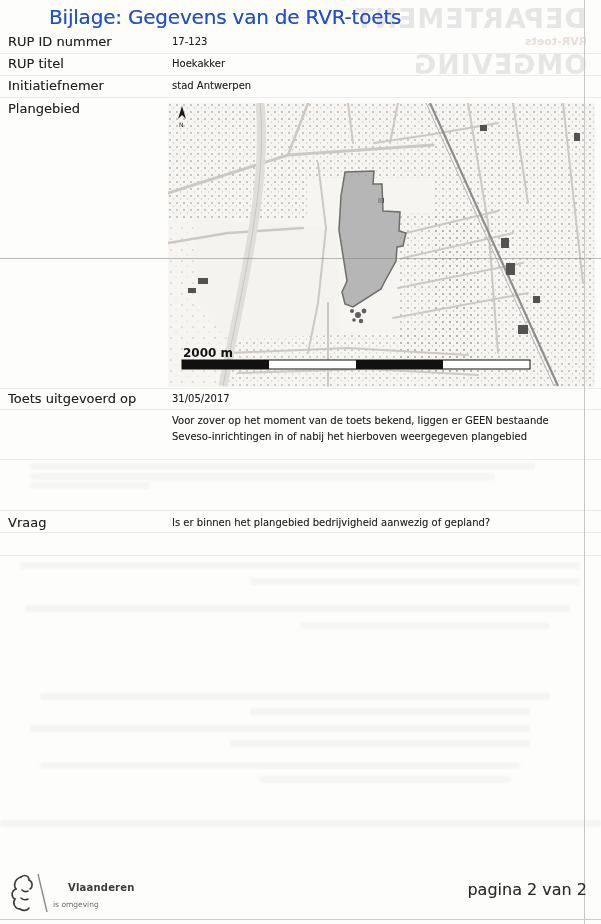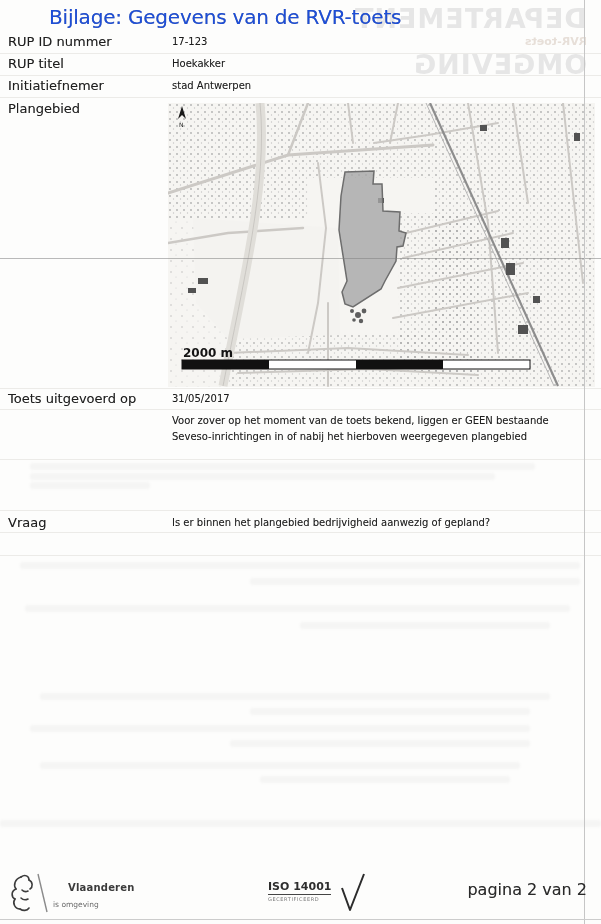--- a/index.html
+++ b/index.html
@@ -203,23 +203,16 @@
         <path d="M12,39 C15,41 19,41 21,38"></path>
         <path d="M14,20 C16,22 18,22 20,21"></path>
         <path d="M13,28 C15,30 18,30 20,29"></path>
       </g>
       <line x1="30" y1="4" x2="39" y2="42" stroke="#8a8a8a" stroke-width="1.4"></line>
     </svg>
     <div class="logo-text">Vlaanderen</div>
     <div class="logo-tag">is omgeving</div>
   </div>
 
-  <div class="abs iso">
-    <div class="iso-label">ISO 14001</div>
-    <div class="iso-sub">GECERTIFICEERD</div>
-    <svg class="iso-check" width="28" height="40" viewBox="0 0 28 40">
-      <path d="M2,16 L10,38 L24,2" stroke="#2c2c2c" stroke-width="2" fill="none" stroke-linejoin="round"></path>
-    </svg>
-  </div>
 
   <div class="abs pagenum">pagina 2 van 2</div>
 
 </div>
 
 </body></html>

